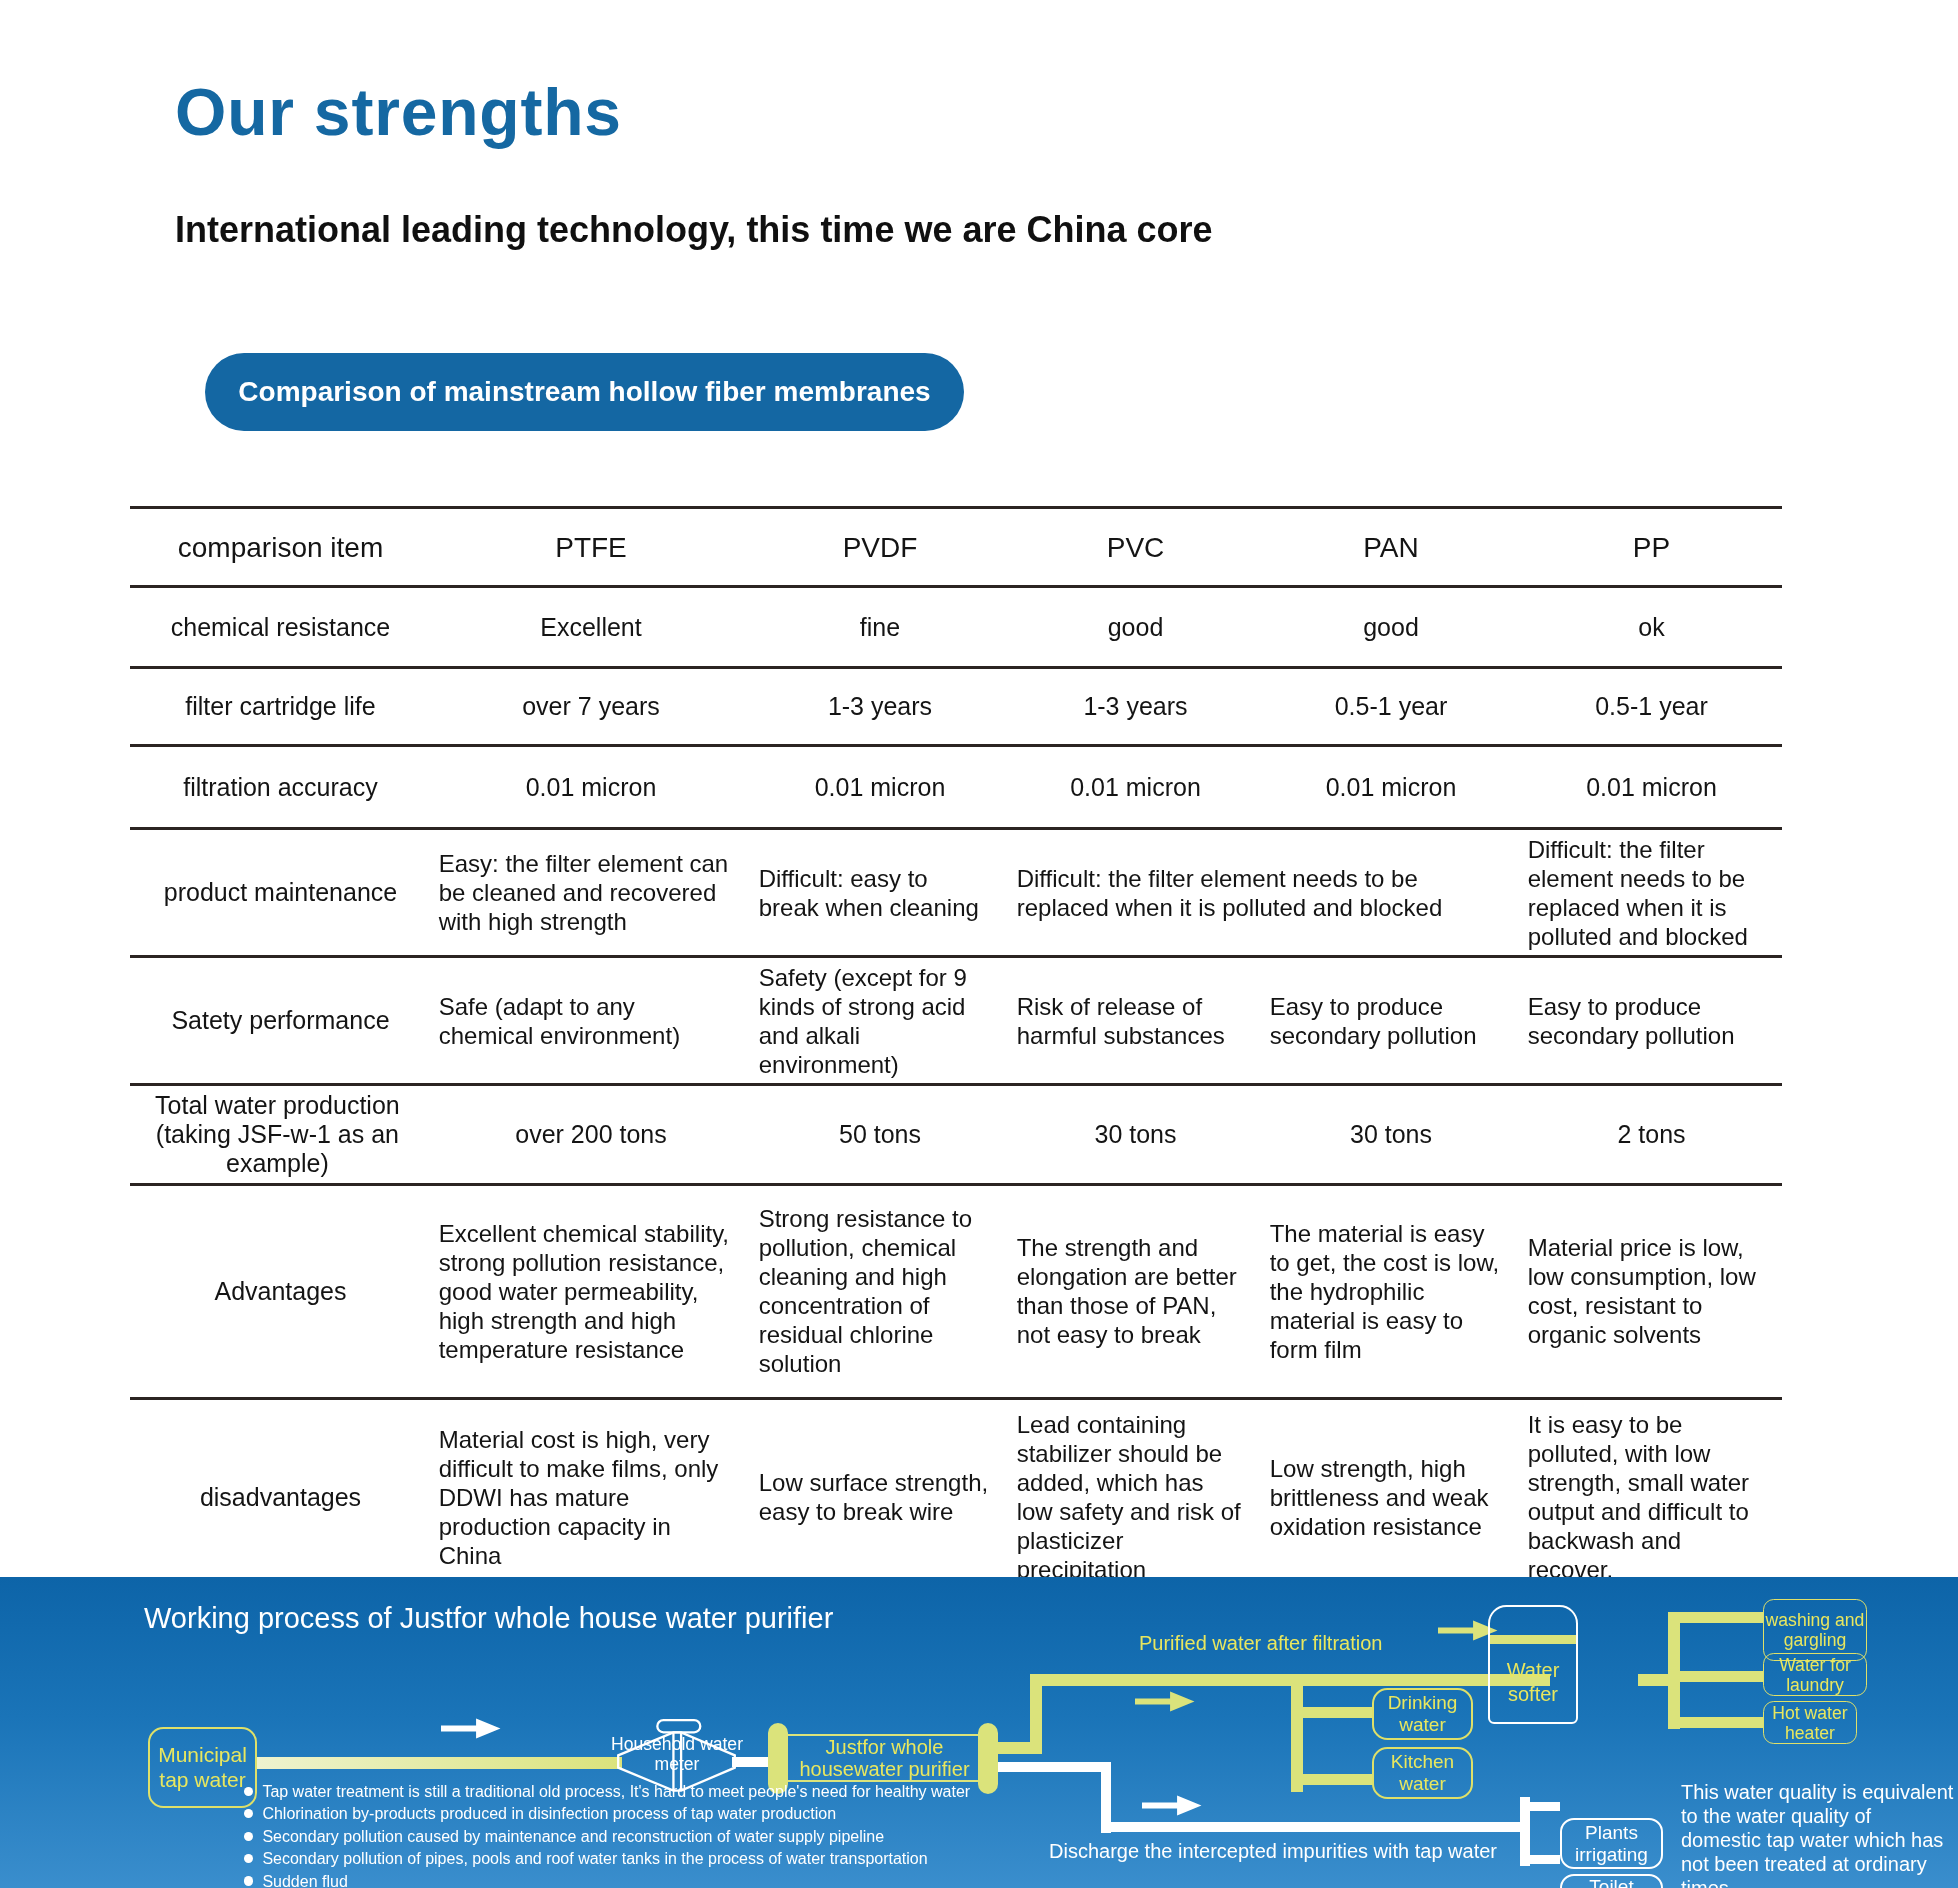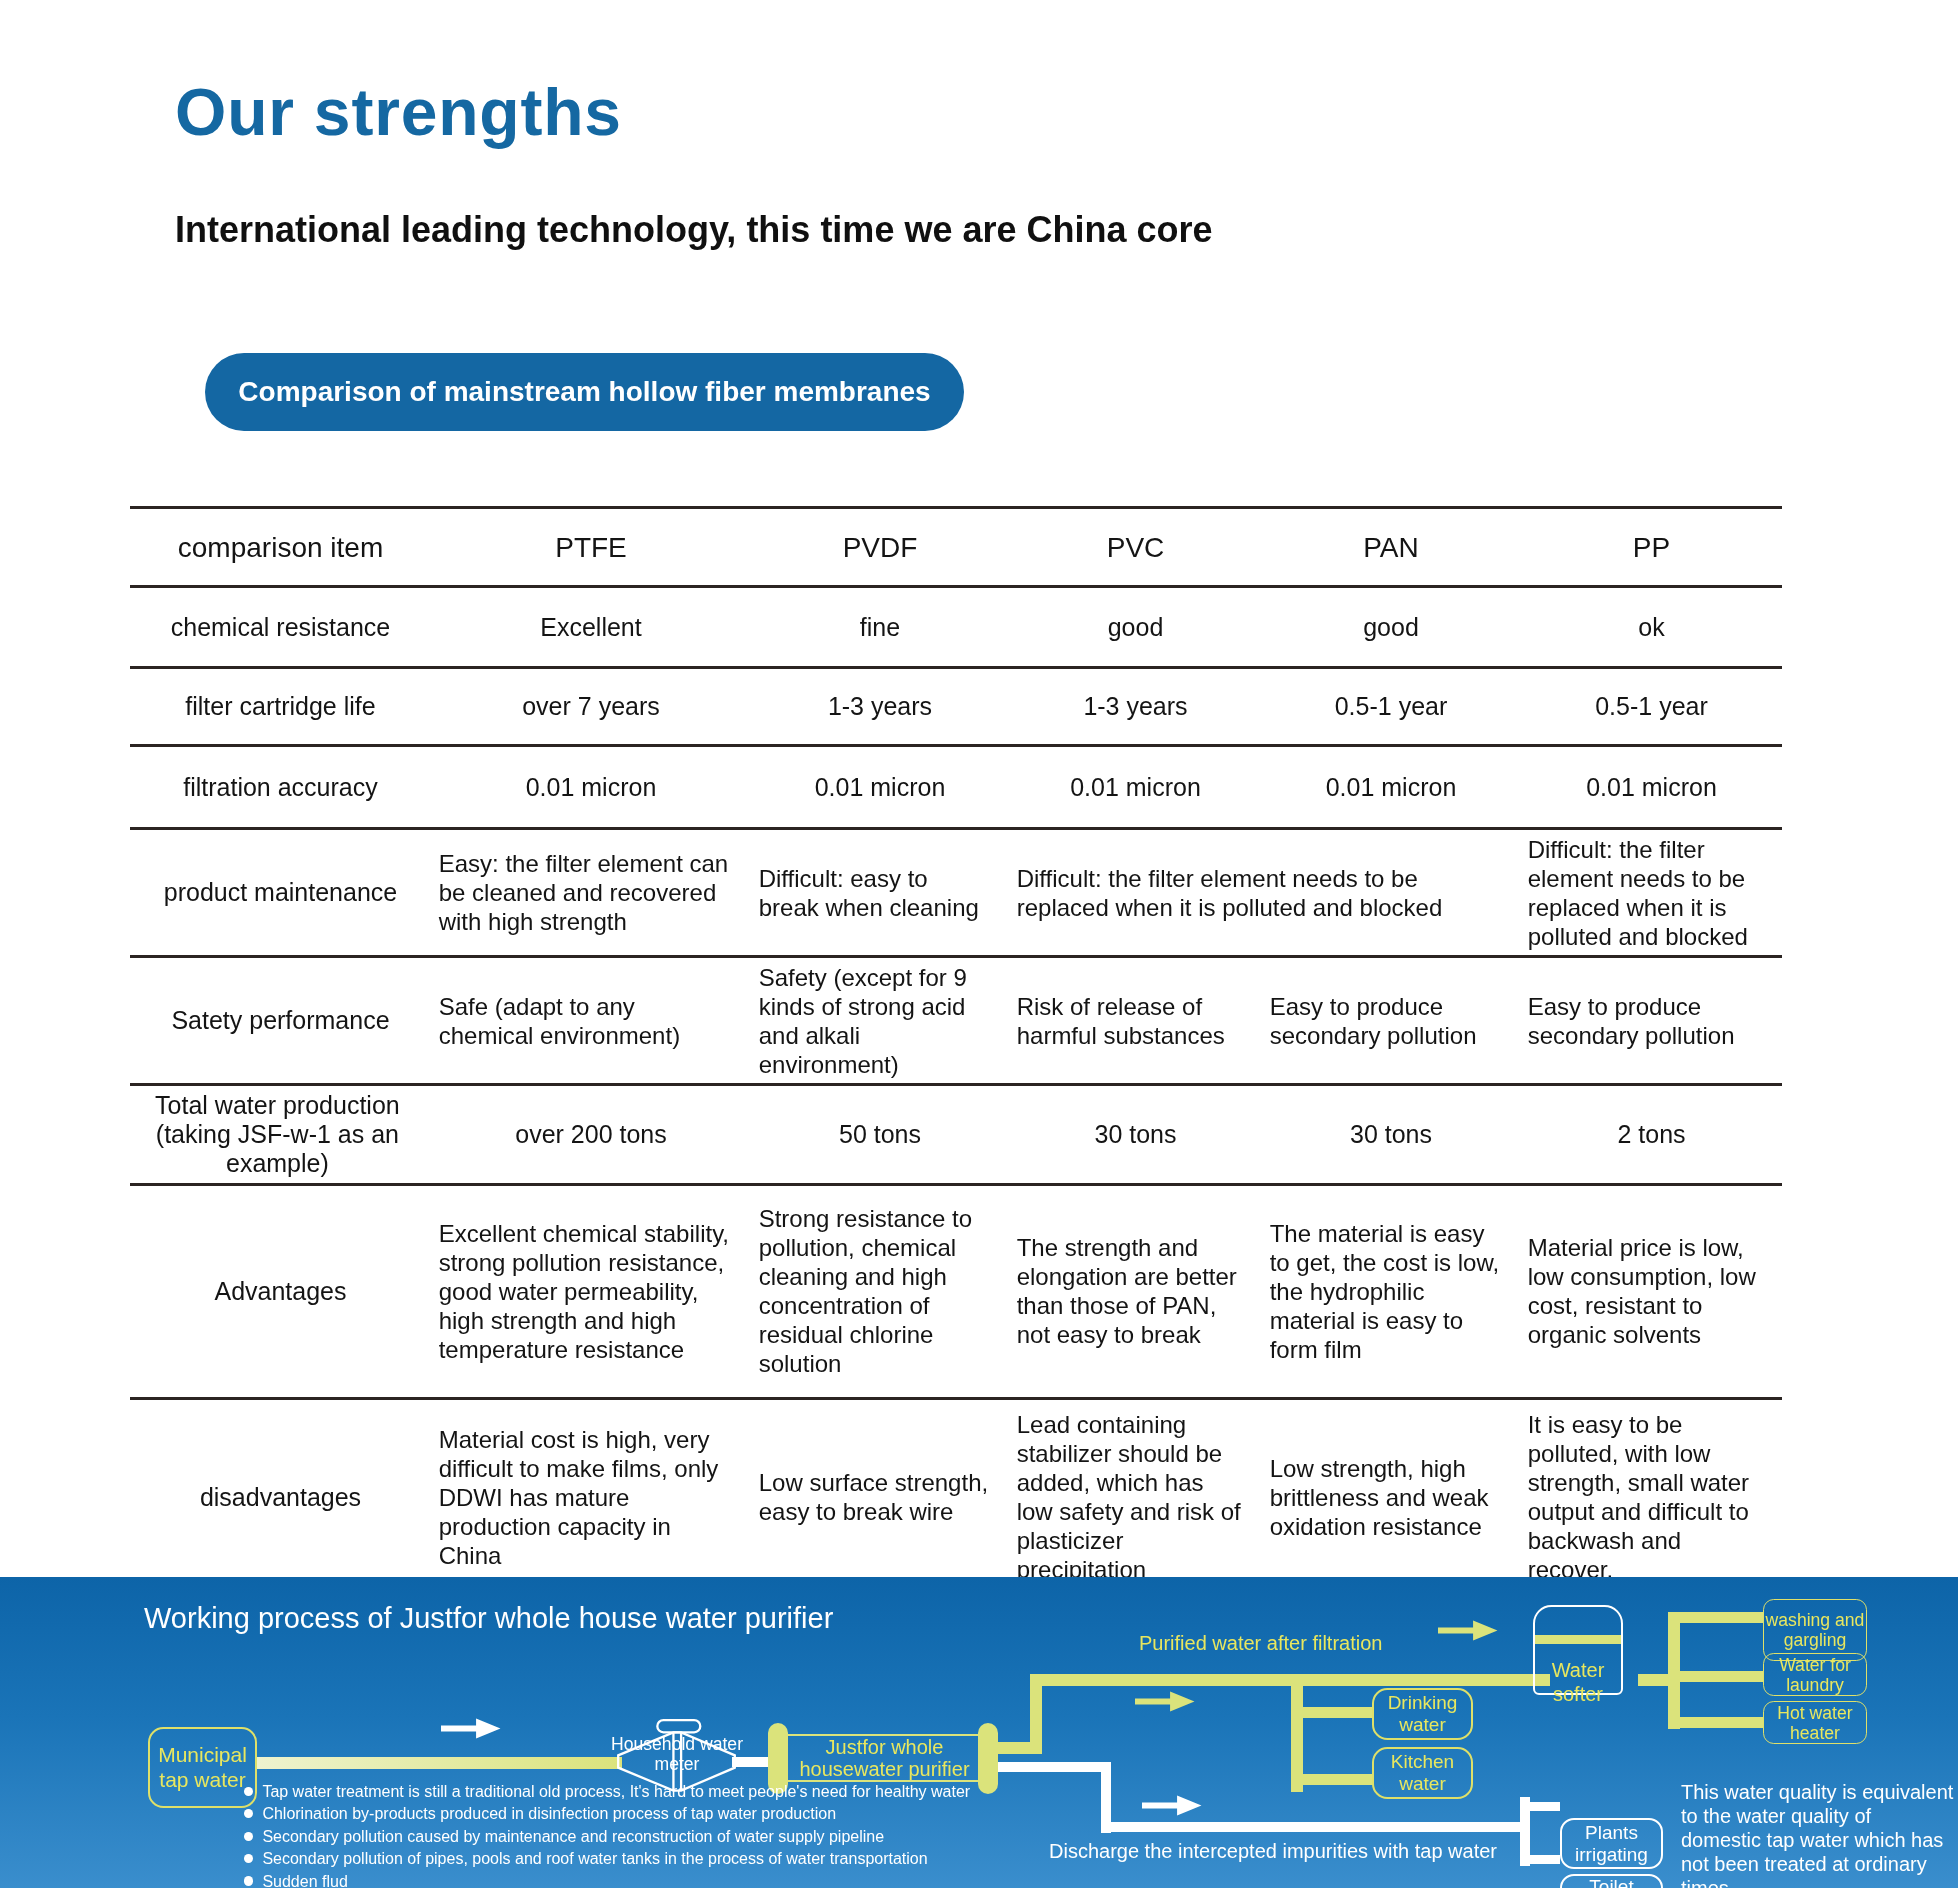--- a/index.html
+++ b/index.html
@@ -190,37 +190,37 @@
 <div class="abs pipe-y" style="left:1303px;top:1707px;width:70px;height:10.7px;"></div>
 <div class="abs pipe-y" style="left:1303px;top:1774px;width:70px;height:10.7px;"></div>
 
 <div class="abs ybox" style="left:1372px;top:1688px;width:101px;height:52px;font-size:19px;line-height:22px;">
   <span>Drinking water</span>
 </div>
 <div class="abs ybox" style="left:1372px;top:1747px;width:101px;height:52px;font-size:19px;line-height:22px;">
   <span>Kitchen water</span>
 </div>
 
-<div class="abs tank" style="left:1533px;top:1605px;width:90px;height:90px;">
+<div class="abs tank" style="left:1488px;top:1605px;width:90px;height:119px;">
   <div style="margin-top:28px;width:100%;height:9.2px;background:#dbe37b;"></div>
   <div class="ylw" style="margin-top:14px;text-align:center;font-size:20px;line-height:24px;">Water softer</div>
 </div>
 
 <div class="abs pipe-y" style="left:1668px;top:1612px;width:11.5px;height:117px;"></div>
 <div class="abs pipe-y" style="left:1680px;top:1612px;width:84px;height:10.7px;"></div>
 <div class="abs pipe-y" style="left:1680px;top:1671px;width:84px;height:10.7px;"></div>
 <div class="abs pipe-y" style="left:1680px;top:1717px;width:84px;height:10.7px;"></div>
 
 <div class="abs ybox" style="left:1763px;top:1599px;width:104px;height:62px;font-size:17.6px;line-height:20px;border-width:1.5px;border-radius:10.7px;">
   <span>washing and gargling</span>
 </div>
 <div class="abs ybox" style="left:1763px;top:1653px;width:104px;height:43px;font-size:17.6px;line-height:20px;border-width:1.5px;border-radius:10.7px;">
   <span>Water for laundry</span>
 </div>
-<div class="abs ybox" style="left:1763px;top:1701px;width:104px;height:43px;font-size:17.6px;line-height:20px;border-width:1.5px;border-radius:10.7px;">
+<div class="abs ybox" style="left:1763px;top:1701px;width:94px;height:43px;font-size:17.6px;line-height:20px;border-width:1.5px;border-radius:10.7px;">
   <span>Hot water heater</span>
 </div>
 
 <div class="abs pipe-w" style="left:998px;top:1762px;width:113px;height:10px;"></div>
 <div class="abs pipe-w" style="left:1101px;top:1762px;width:10px;height:71px;"></div>
 <div class="abs pipe-w" style="left:1101px;top:1822px;width:429px;height:10px;"></div>
 <div class="abs pipe-w" style="left:1520px;top:1797px;width:10px;height:69px;"></div>
 <div class="abs pipe-w" style="left:1530px;top:1802px;width:30px;height:9.2px;"></div>
 <div class="abs pipe-w" style="left:1530px;top:1855px;width:30px;height:9.2px;"></div>
 

